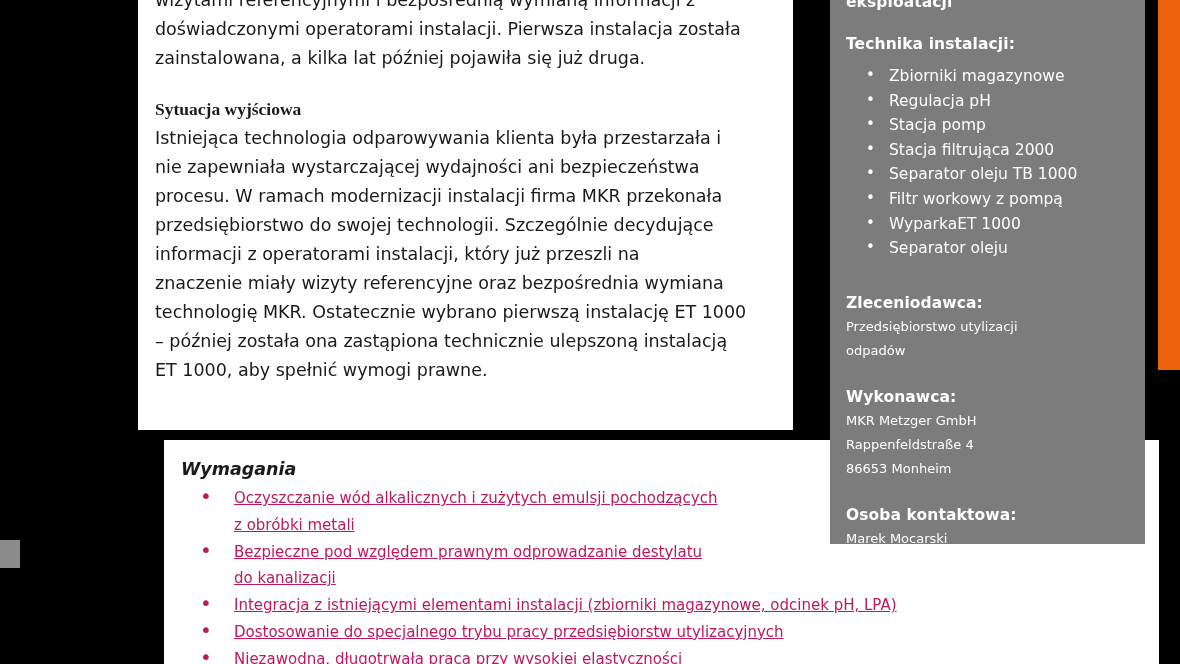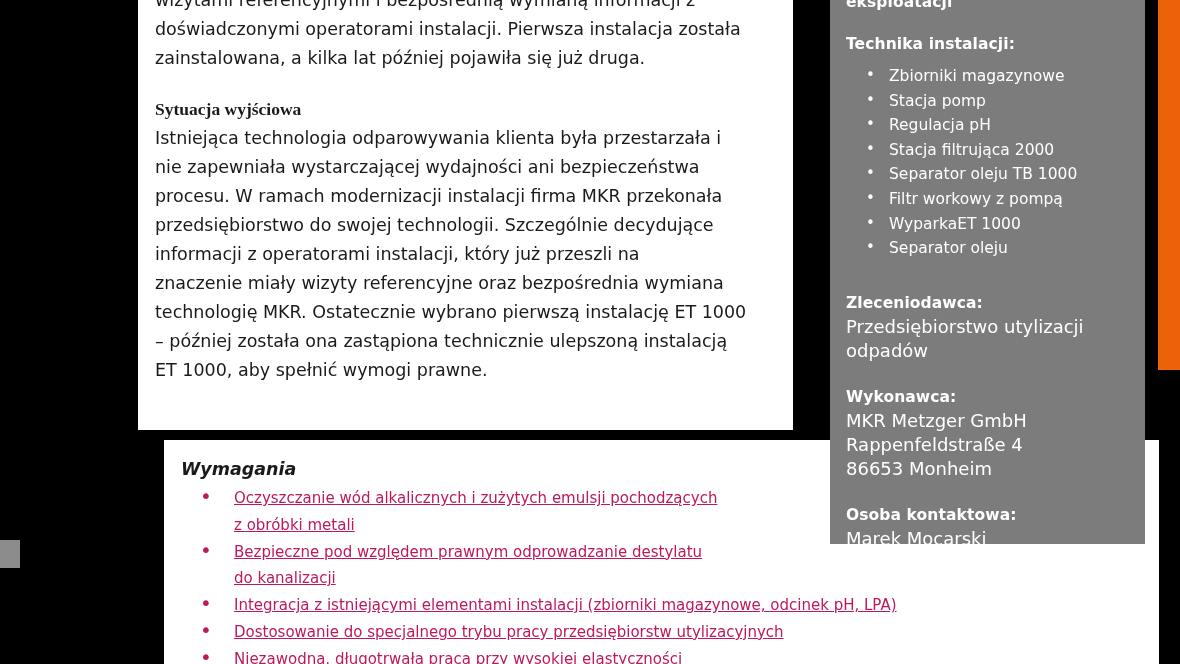--- a/index.html
+++ b/index.html
@@ -82,21 +82,21 @@
   }
 
   .sb-heading {
     font-weight: bold;
     font-size: 15.5px;
     line-height: 24px;
     color: #ffffff;
     letter-spacing: 0.1px;
   }
   .sb-text {
-    font-size: 18px;
+    font-size: 13px;
     line-height: 24px;
     color: #ffffff;
   }
   ul.sb-list {
     list-style: none;
     margin: 8px;
     padding: 0;
   }
   ul.sb-list li {
     position: relative;
@@ -232,22 +232,22 @@
   <div class="sidebar">
     <div class="sidebar-inner">
 
       <div class="sb-heading">eksploatacji</div>
 
       <div style="height:18px"></div>
 
       <div class="sb-heading">Technika instalacji:</div>
       <ul class="sb-list">
         <li>Zbiorniki magazynowe</li>
+        <li>Regulacja pH</li>
         <li>Stacja pomp</li>
-        <li>Regulacja pH</li>
         <li>Stacja filtrująca 2000</li>
         <li>Separator oleju TB 1000</li>
         <li>Filtr workowy z pompą</li>
         <li>WyparkaET 1000</li>
         <li>Separator oleju</li>
       </ul>
 
       <div style="height:22px"></div>
 
       <div class="sb-heading">Zleceniodawca:</div>

